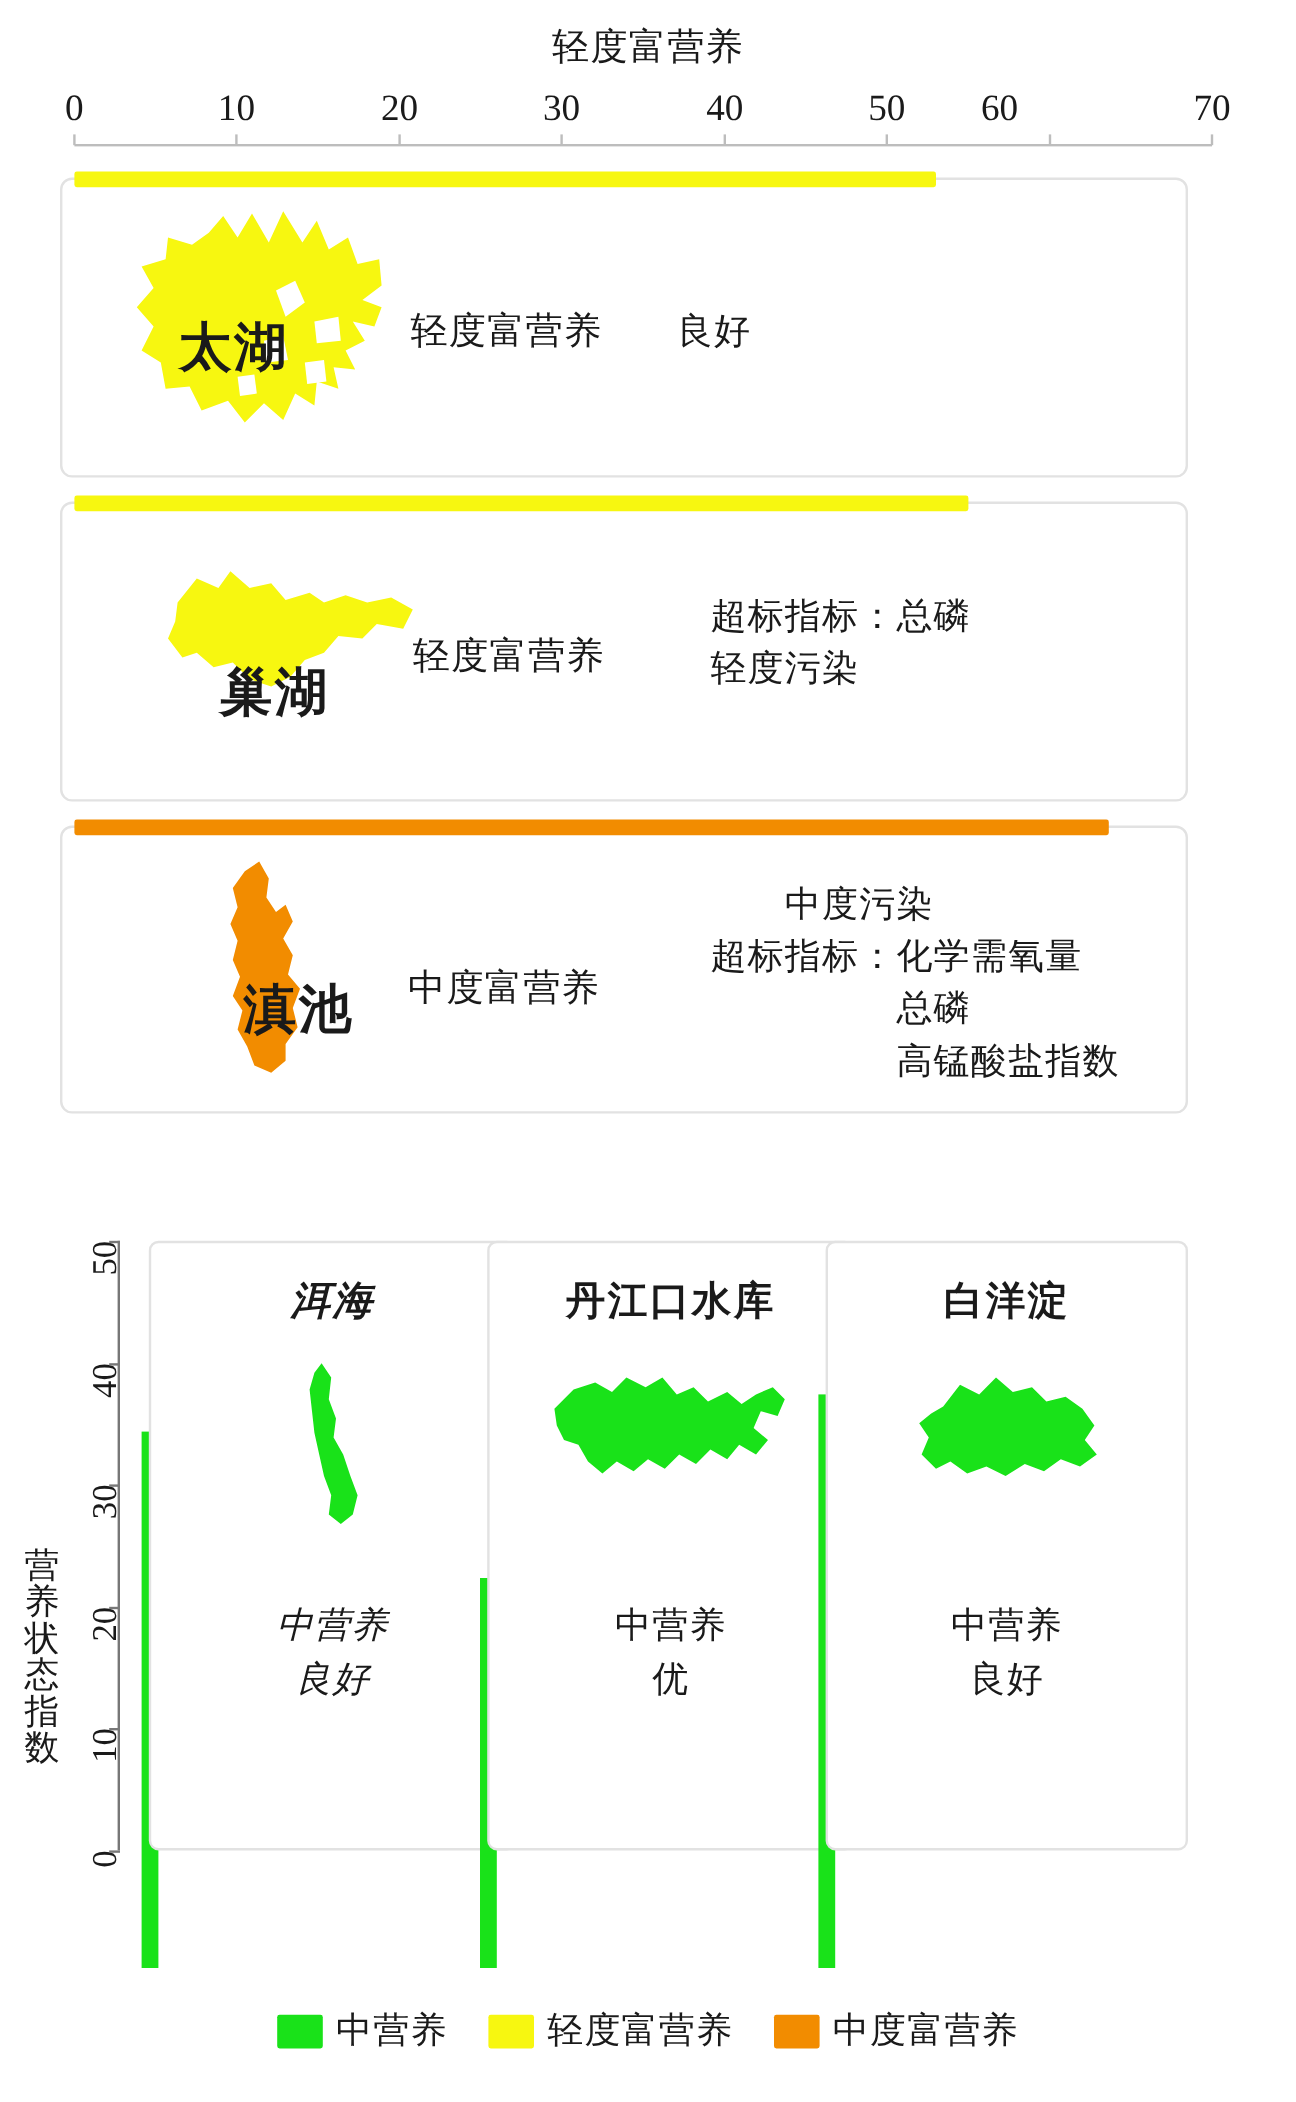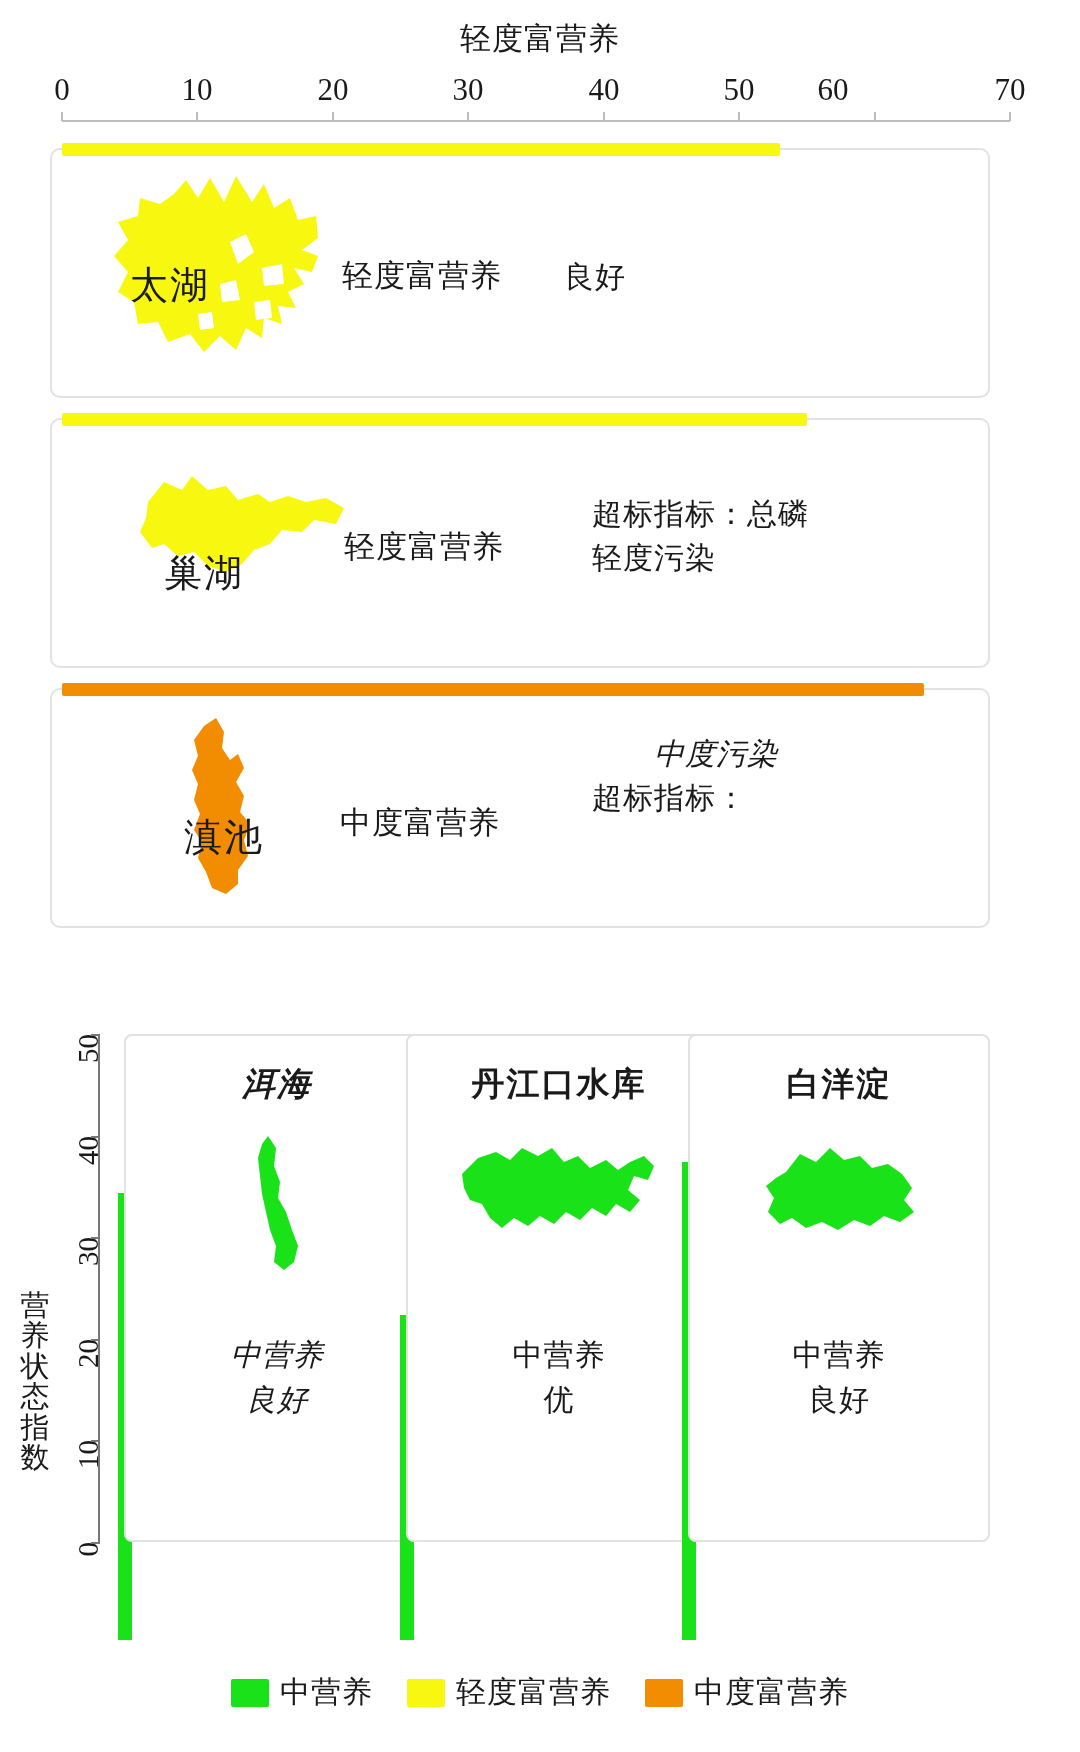--- a/index.html
+++ b/index.html
@@ -66,23 +66,24 @@
     left: 10px;
     top: -7px;
     height: 13px;
     border-radius: 2px;
   }
   .lake-shape {
     position: absolute;
   }
   .lake-name {
     position: absolute;
-    font-size: 38px;
-    font-weight: 400;
+    font-size: 44px;
+    font-weight: 700;
     letter-spacing: 2px;
+    margin-left: 19px;
   }
   .trophic-label {
     position: absolute;
     font-size: 31px;
     letter-spacing: 1px;
   }
   .quality-block {
     position: absolute;
     font-size: 30px;
     line-height: 1.45;
@@ -274,23 +275,27 @@
 
   <svg class="lake-shape" style="left:120px; top:22px;" width="110" height="195" viewBox="0 0 110 195">
     <path fill="#f28c00" d="M44 6 L52 20 L50 36 L58 48 L66 42 L72 56 L64 70 L72 84 L68 100 L78 112 L72 128 L76 144 L66 158 L66 172 L54 182 L40 176 L34 160 L26 146 L30 130 L22 118 L28 102 L22 88 L26 72 L20 58 L26 44 L22 28 L32 14 Z"></path>
   </svg>
 
   <div class="lake-name" style="left:132px; top:122px;">滇池</div>
 
   <div class="trophic-label" style="left:288px; top:112px;">中度富营养</div>
 
   <div class="quality-block" style="left:540px; top:42px;">
-    <div class="sub" style="margin-left:62px;font-style:italic;">中度污染</div>
+    <div class="sub" style="margin-left:62px;">中度污染</div>
     <div class="sub">
-      <span>超标指标：</span>
+      <span>超标指标：</span><span class="exceed-list">
+        <span style="display:block">化学需氧量</span>
+        <span style="display:block">总磷</span>
+        <span style="display:block">高锰酸盐指数</span>
+      </span>
     </div>
   </div>
 </div>
 
 <div id="bottom-section">
 
   <div id="y-axis-title">营<br>养<br>状<br>态<br>指<br>数</div>
 
   <div id="y-axis">
     <div class="y-line"></div>

